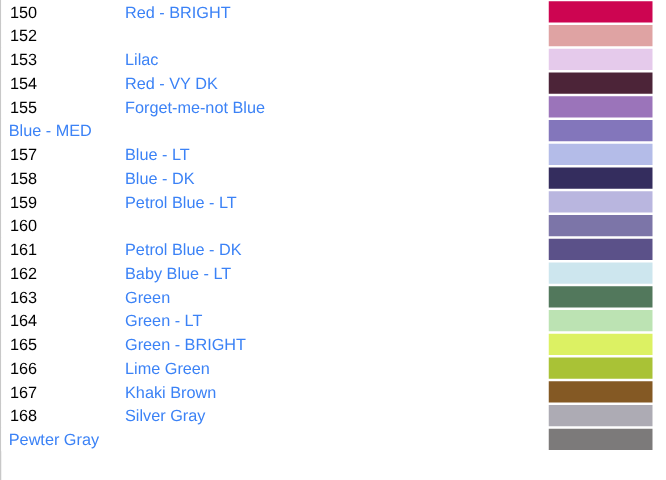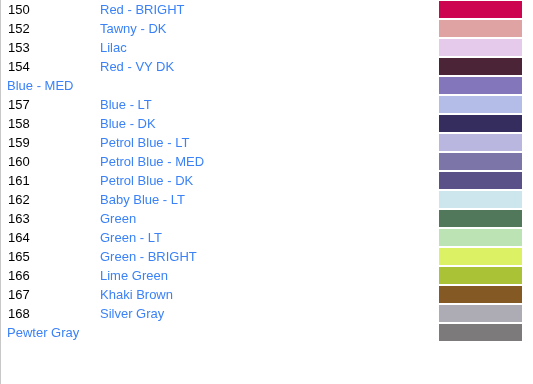--- a/index.html
+++ b/index.html
@@ -67,32 +67,36 @@
 <body>
 
 <div id="color-table">
     <div class="row">
       <div class="cell-code">150</div>
       <div class="cell-name">Red - BRIGHT</div>
       <div class="cell-swatch" style="background-color: rgb(205, 5, 81);"></div>
     </div>
     <div class="row">
       <div class="cell-code">152</div>
-      <div class="cell-name">Tawny - DK</div>
       <div class="cell-swatch" style="background-color: rgb(223, 163, 163);"></div>
     </div>
     <div class="row">
       <div class="cell-code">153</div>
       <div class="cell-name">Lilac</div>
       <div class="cell-swatch" style="background-color: rgb(229, 202, 235);"></div>
     </div>
     <div class="row">
       <div class="cell-code">154</div>
       <div class="cell-name">Red - VY DK</div>
       <div class="cell-swatch" style="background-color: rgb(76, 36, 56);"></div>
+    </div>
+    <div class="row">
+      <div class="cell-code">155</div>
+      <div class="cell-name">Forget-me-not Blue</div>
+      <div class="cell-swatch" style="background-color: rgb(155, 116, 186);"></div>
     </div>
     <div class="row">
       <div class="cell-name">Blue - MED</div>
       <div class="cell-swatch" style="background-color: rgb(131, 118, 187);"></div>
     </div>
     <div class="row">
       <div class="cell-code">157</div>
       <div class="cell-name">Blue - LT</div>
       <div class="cell-swatch" style="background-color: rgb(180, 188, 232);"></div>
     </div>
@@ -101,21 +105,20 @@
       <div class="cell-name">Blue - DK</div>
       <div class="cell-swatch" style="background-color: rgb(52, 45, 94);"></div>
     </div>
     <div class="row">
       <div class="cell-code">159</div>
       <div class="cell-name">Petrol Blue - LT</div>
       <div class="cell-swatch" style="background-color: rgb(185, 182, 223);"></div>
     </div>
     <div class="row">
       <div class="cell-code">160</div>
-      <div class="cell-name">Petrol Blue - MED</div>
       <div class="cell-swatch" style="background-color: rgb(124, 117, 168);"></div>
     </div>
     <div class="row">
       <div class="cell-code">161</div>
       <div class="cell-name">Petrol Blue - DK</div>
       <div class="cell-swatch" style="background-color: rgb(91, 81, 137);"></div>
     </div>
     <div class="row">
       <div class="cell-code">162</div>
       <div class="cell-name">Baby Blue - LT</div>

